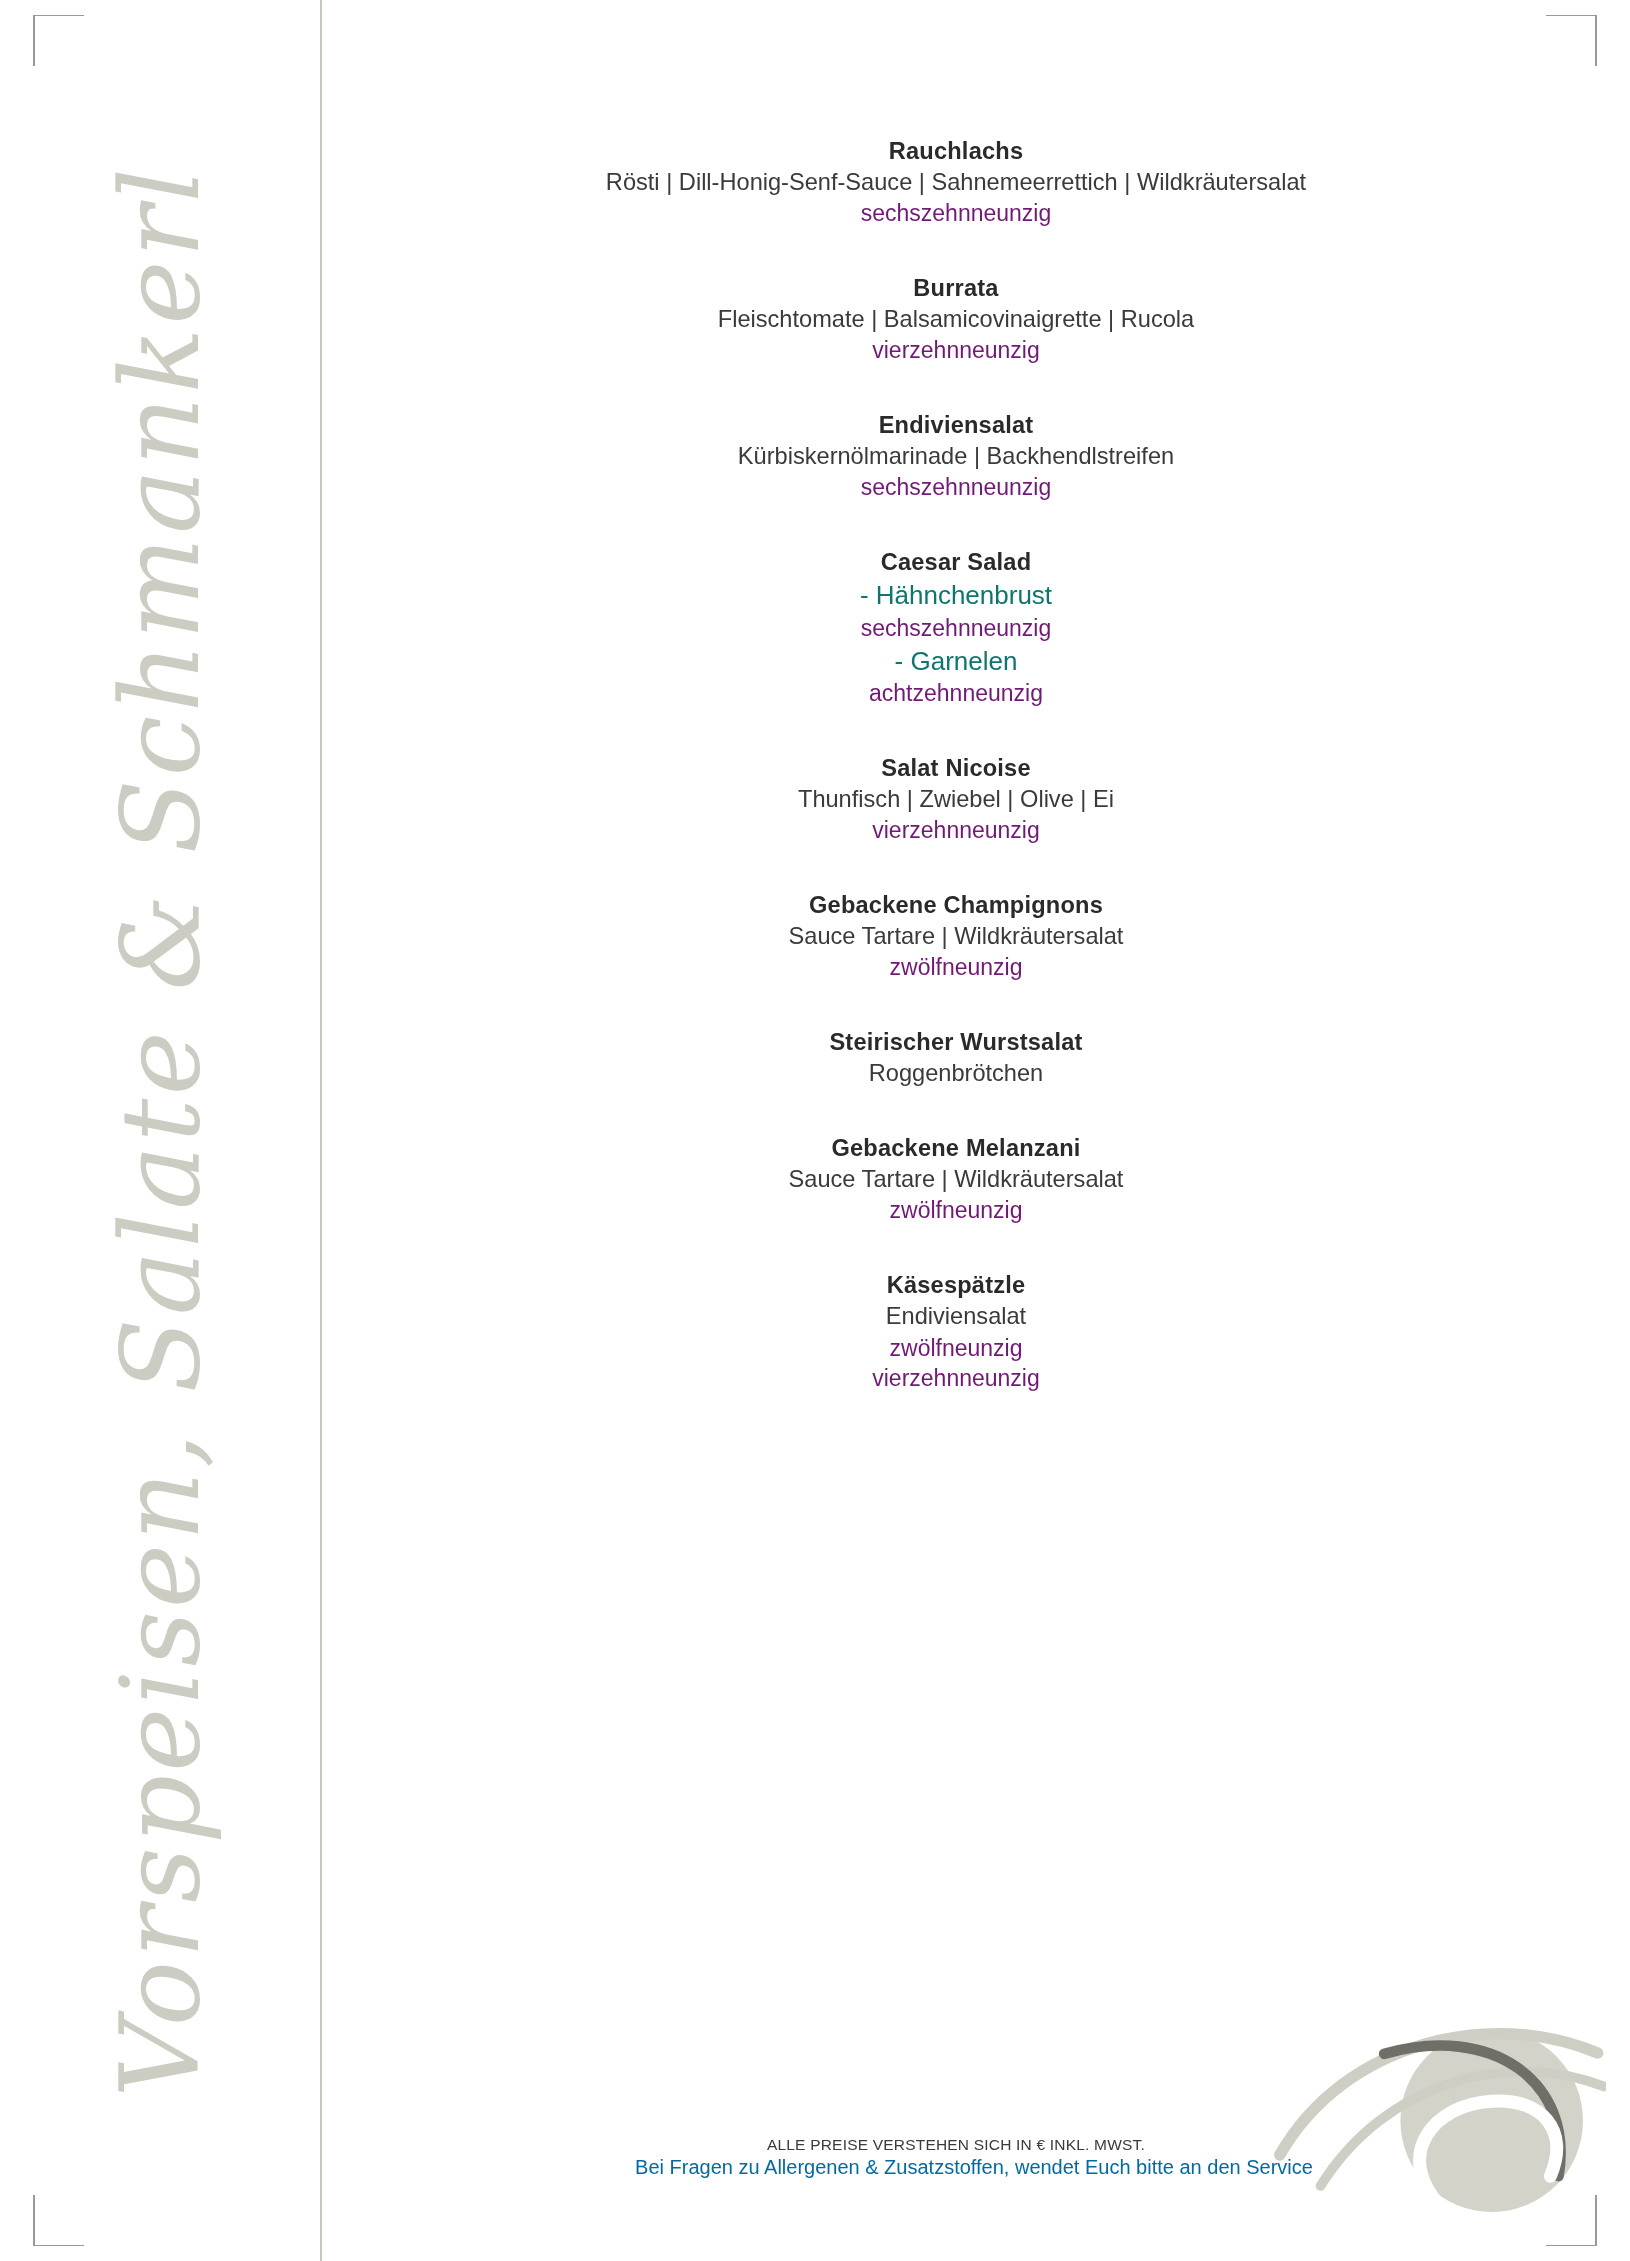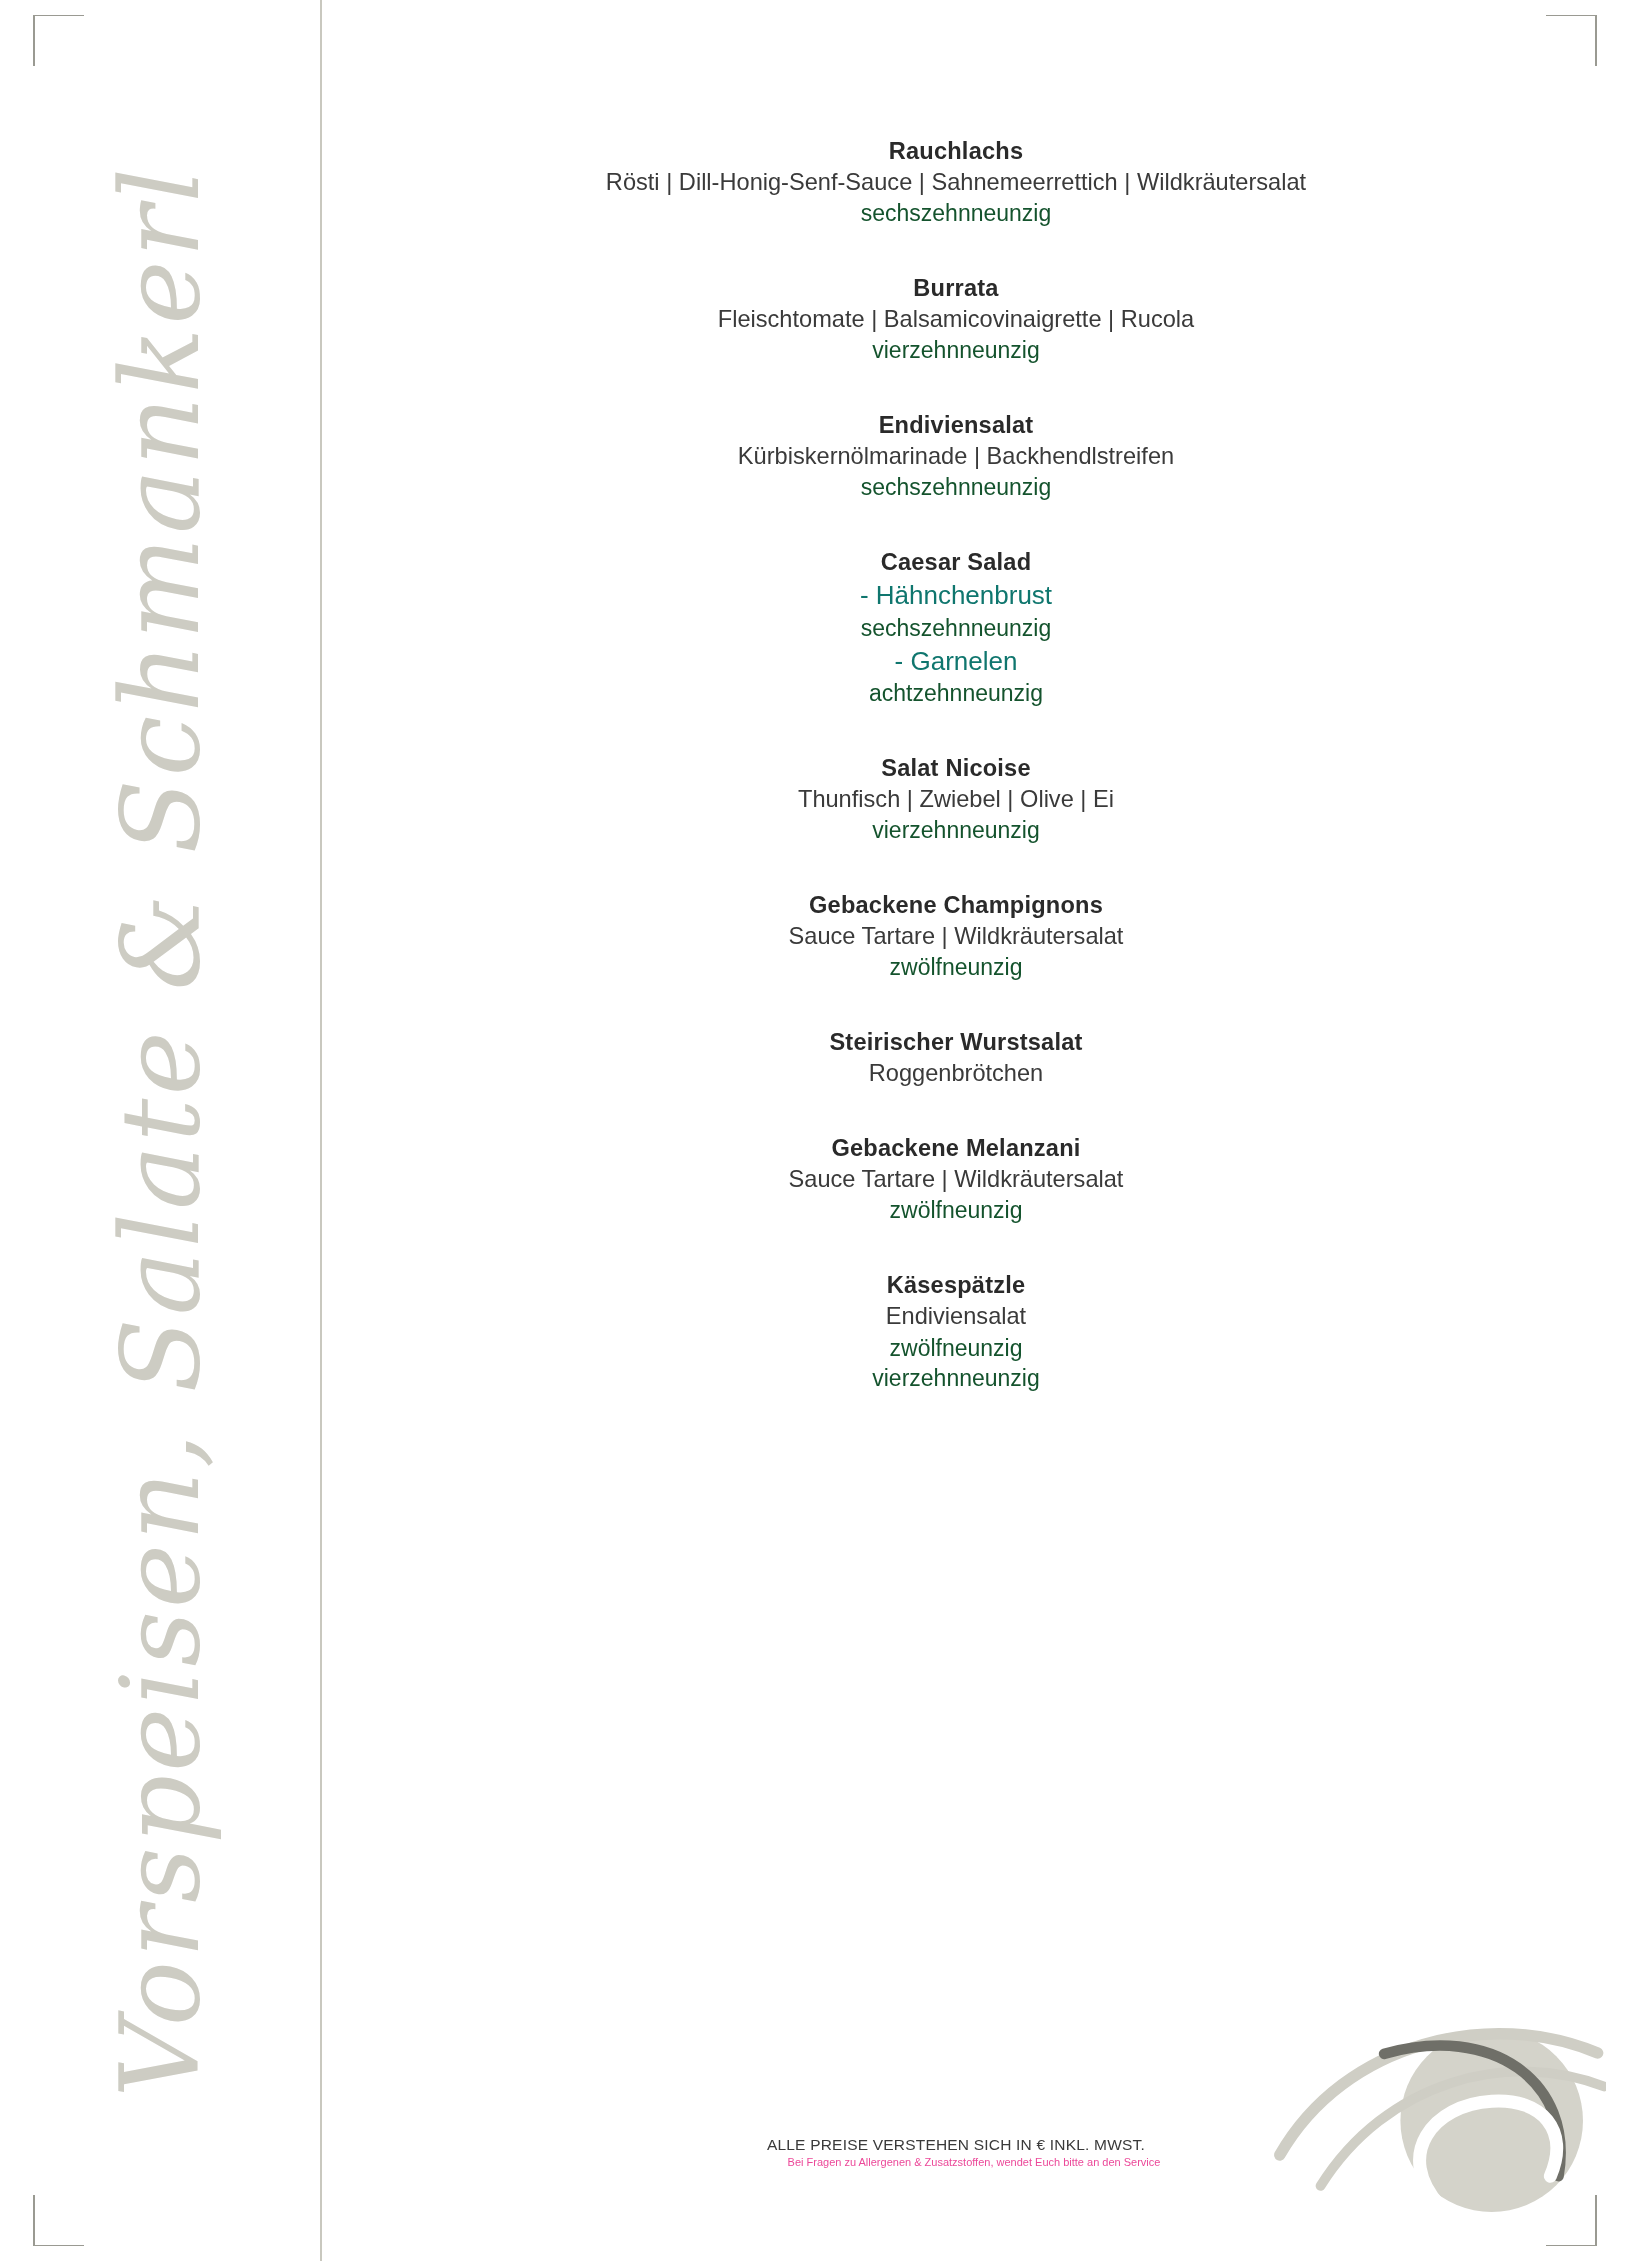--- a/index.html
+++ b/index.html
@@ -97,21 +97,21 @@
   }
   .item-desc {
     font-size: 23.6px;
     font-weight: normal;
     color: #3a3a3a;
     line-height: 1.32;
   }
   .item-price {
     font-size: 23px;
     font-weight: normal;
-    color: #14532d;
+    color: #701a75;
     line-height: 1.34;
   }
   .item-variant {
     font-size: 26px;
     color: #0f766e;
     line-height: 1.32;
     text-align: center;
   }
 
   
@@ -121,22 +121,22 @@
     top: 2136px;
     width: 1272px;
     text-align: center;
   }
   .footer-line1 {
     font-size: 15.5px;
     color: #3a3a3a;
     letter-spacing: 0.2px;
   }
   .footer-line2 {
-    font-size: 11px;
-    color: #ec4899;
+    font-size: 20px;
+    color: #0369a1;
     margin-top: 2.4px;
     padding-left: 36px;
   }
 
   
   .logo {
     position: absolute;
     right: 24.5px;
     bottom: 49px;
     width: 359px;

